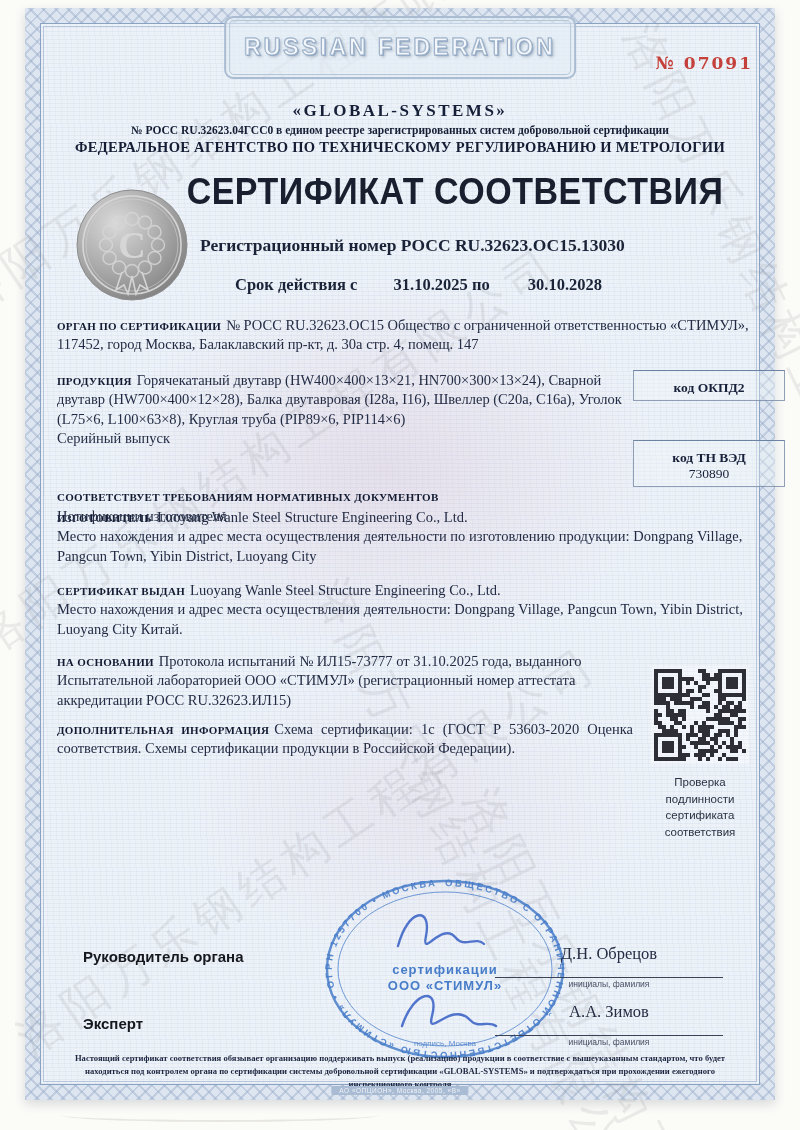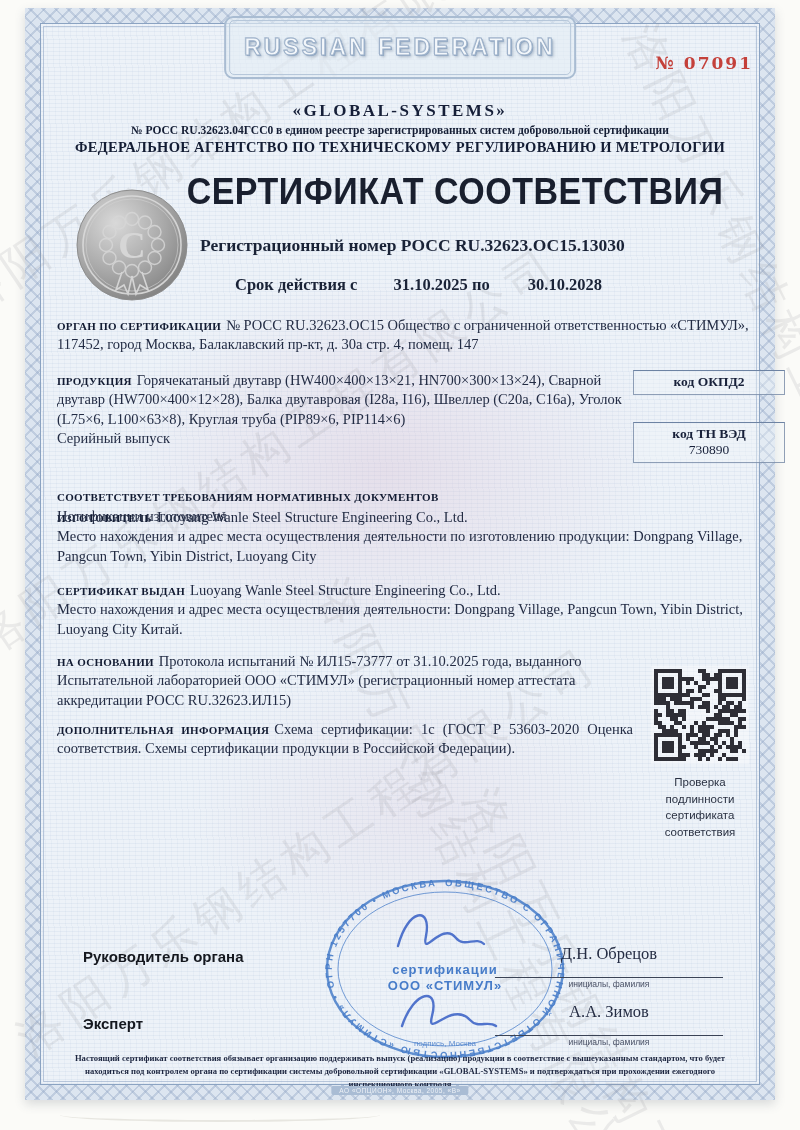--- a/index.html
+++ b/index.html
@@ -56,24 +56,24 @@
   .validity .g1{margin-right:32px;}.validity .g2{}.validity .g3{margin-right:34px;}
 
   
   .sec{font-size:14.5px;line-height:1.33;color:#232c44;}
   .lbl{font-weight:700;letter-spacing:.3px;margin-right:5px;color:#121b32;}
   .lbl.big{font-size:11px;margin-top:32px;}
   #organ{top:308px;left:32px;width:708px;}
   #production{top:363px;left:32px;width:584px;}
   .serial{display:block;}
   .codebox{left:608px;width:142px;border:1px solid rgba(110,130,160,.75);border-top:1.5px solid #6d83a3;
-    text-align:center;padding:3px 4px 4px;font-size:13.5px;font-weight:700;color:#18213a;
+    text-align:center;padding:9px 4px 4px;font-size:13.5px;font-weight:700;color:#18213a;
     background:rgba(240,245,250,.35);}
   #okpd{top:362px;}
-  #tnved{top:414px;text-align:center;}
+  #tnved{top:432px;text-align:center;}
   .codebox .val{display:block;font-weight:400;}
   #conforms{top:450px;left:32px;width:700px;}
   #conforms .lbl{display:block;margin-bottom:2px;}
   #manufacturer{top:500px;left:32px;width:712px;}
   #issued{top:573px;left:32px;width:712px;}
   .addr{display:block;}
   #basis{top:644px;left:32px;width:572px;}
   #additional{top:712px;left:32px;width:576px;text-align:justify;font-family:Liberation Serif, serif;}
 
   

